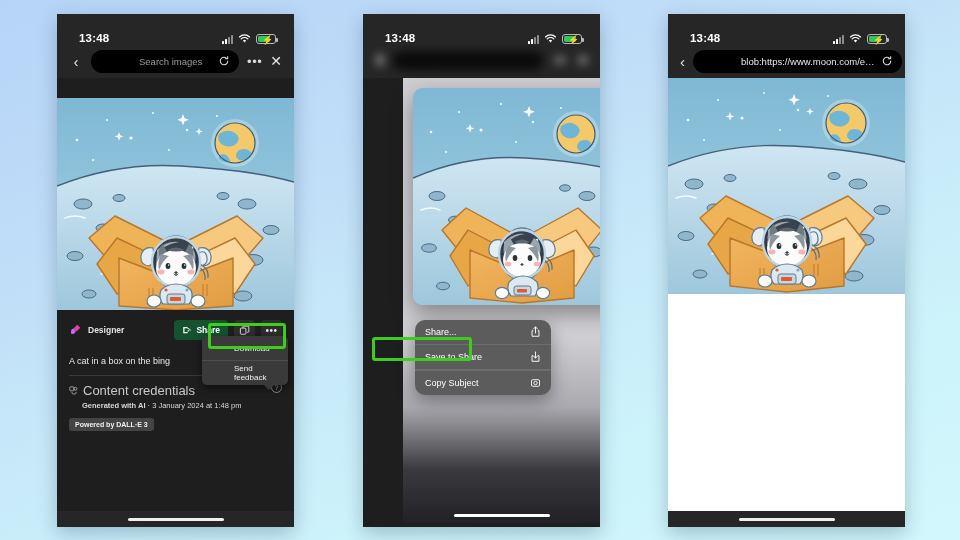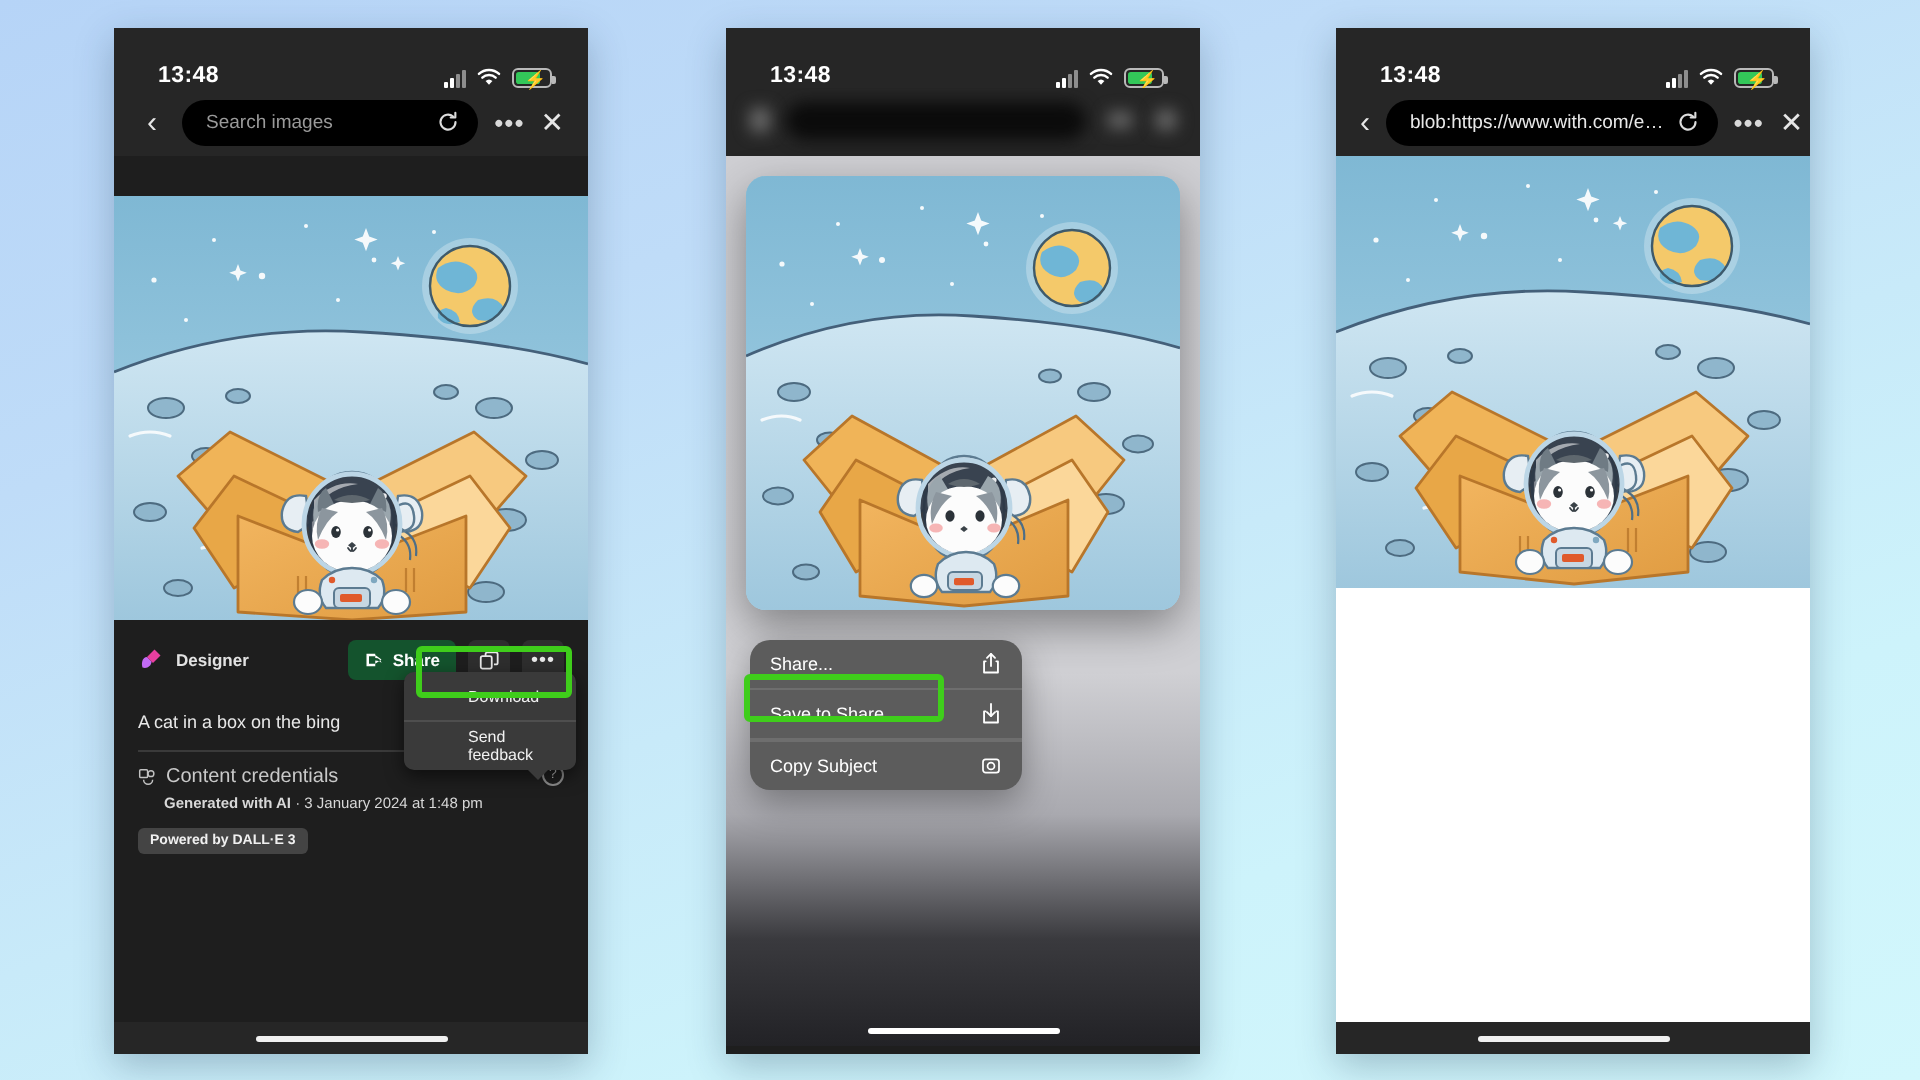--- a/index.html
+++ b/index.html
@@ -60,21 +60,21 @@
   .toolbar {
     height: 34px; background: #262626;
     display: flex; align-items: center; gap: 8px;
     padding: 0 12px;
   }
   .tb-back { color: #e6e6e6; font-size: 15px; width: 14px; text-align: center; cursor: pointer; }
   .urlbar {
     flex: 1; height: 23px; background: #000; border-radius: 12px;
     display: flex; align-items: center; padding: 0 9px 0 12px; gap: 6px;
   }
-  .urlbar .txt { flex: 1; font-size: 9.5px; color: #9a9a9a; white-space: nowrap; overflow: hidden; }
+  .urlbar .txt { flex: 1; font-size: 9.5px; color: #9a9a9a; white-space: nowrap; overflow: hidden; margin-left: 36px; }
   .urlbar.filled .txt { color: #e8e8e8; }
   .reload { width: 12px; height: 12px; flex: 0 0 12px; }
   .tb-dots { color: #d9d9d9; font-size: 13px; letter-spacing: .5px; cursor: pointer; }
   .tb-close { color: #e6e6e6; font-size: 14px; cursor: pointer; }
 
   
   .art { position: relative; overflow: hidden; background: #8fc0d8; }
   .art svg { display: block; width: 100%; height: 100%; }
 
   
@@ -93,21 +93,21 @@
     font-size: 8.5px; font-weight: bold; cursor: pointer;
   }
   .btn-sq {
     width: 21px; height: 21px; background: #2e2e2e; border-radius: 4px;
     display: flex; align-items: center; justify-content: center; cursor: pointer;
   }
   .caption { font-size: 9px; color: #e8e8e8; padding: 6px 0 9px; }
   .divider { height: 1px; background: #3a3a3a; }
   .cred { padding: 7px 0 0; position: relative; }
   .cred-line1 { display: flex; align-items: center; gap: 5px; }
-  .cred-line1 .t { font-size: 10px; color: #c9c9c9; }
+  .cred-line1 .t { font-size: 13px; color: #c9c9c9; }
   .cred-help {
     position: absolute; right: 0; top: 6px;
     width: 11px; height: 11px; border: 1px solid #8e8e8e; border-radius: 50%;
     color: #b3b3b3; font-size: 7px; text-align: center; line-height: 9px; cursor: pointer;
   }
   .cred-line2 { font-size: 7.5px; color: #d8d8d8; padding: 3px 0 0 13px; }
   .cred-line2 b { font-weight: bold; }
   .badge {
     display: inline-block; margin-top: 8px;
     background: #444; color: #f0f0f0; font-size: 7px; font-weight: bold;
@@ -153,20 +153,21 @@
     background: #6a6a6a; border-radius: 2px; filter: blur(4px);
   }
   .p2-blurbar .ghost4 {
     position: absolute; top: 11px; right: 12px; width: 10px; height: 10px;
     background: #6a6a6a; border-radius: 2px; filter: blur(4px);
   }
   .p2-stage {
     height: 445px;
     background: linear-gradient(180deg, #cfcfd3 0%, #d0d0d4 58%, #a9a9af 74%, #3a3a3e 88%, #222226 100%);
     position: relative;
+    margin-left: 40px;
   }
   .p2-preview {
     position: absolute; left: 10px; top: 10px; width: 217px; height: 217px;
     border-radius: 10px; overflow: hidden;
     box-shadow: 0 8px 22px rgba(0,0,0,.38);
   }
   .ctxmenu {
     position: absolute; left: 12px; top: 242px; width: 136px;
     background: #5c5c5c; border-radius: 10px; overflow: hidden;
     box-shadow: 0 6px 18px rgba(0,0,0,.35);
@@ -599,21 +600,21 @@
       <div class="ic-batt">
         <div class="fill"></div>
           <div class="bolt">⚡</div>
       </div>
     </div>
   </div>
 
   <div class="toolbar">
     <div class="tb-back">‹</div>
     <div class="urlbar filled">
-      <div class="txt">blob:https://www.with.com/e…</div>
+      <div class="txt">blob:https://www.moon.com/e…</div>
       <svg class="reload" viewBox="0 0 16 16">
         <path d="M13 8a5 5 0 1 1-1.6-3.6" stroke="#dcdcdc" stroke-width="1.4" fill="none" stroke-linecap="round"></path>
         <path d="M12.9 1.9v3.1H9.8" stroke="#dcdcdc" stroke-width="1.4" fill="none" stroke-linecap="round" stroke-linejoin="round"></path>
       </svg>
     </div>
     <div class="tb-dots">•••</div>
     <div class="tb-close">✕</div>
   </div>
 
   <div class="art p3-art">

